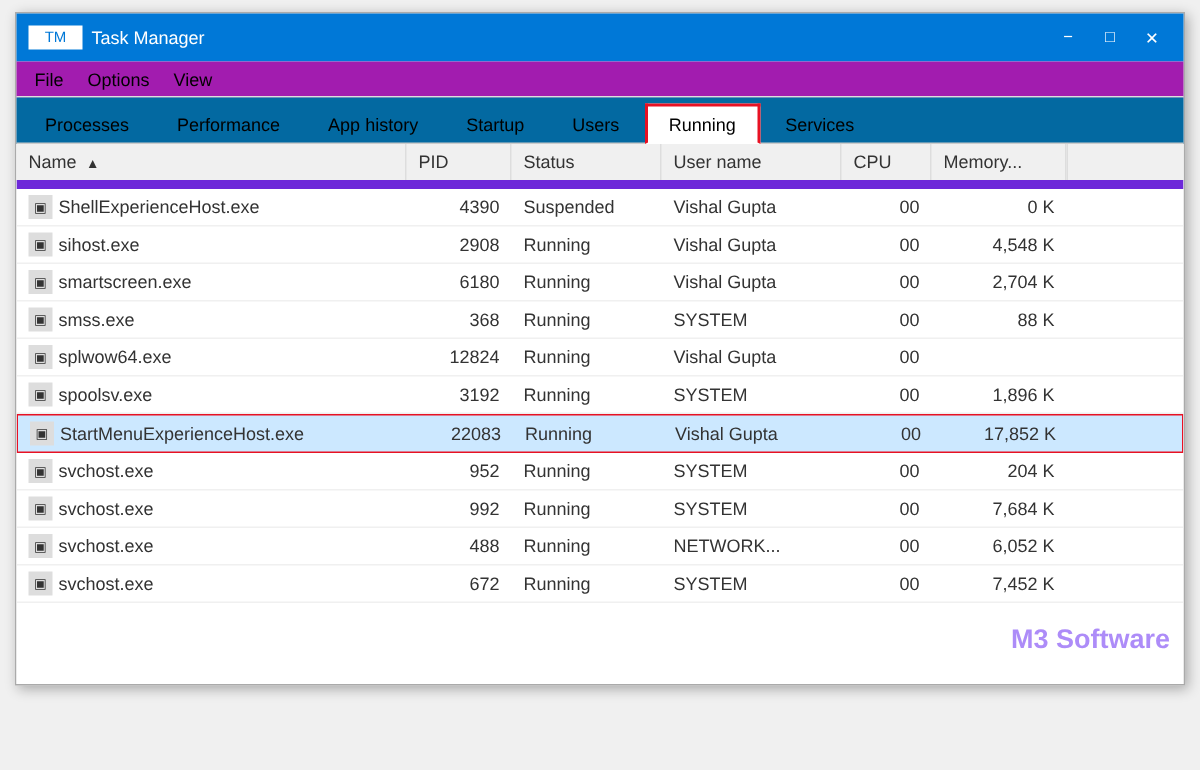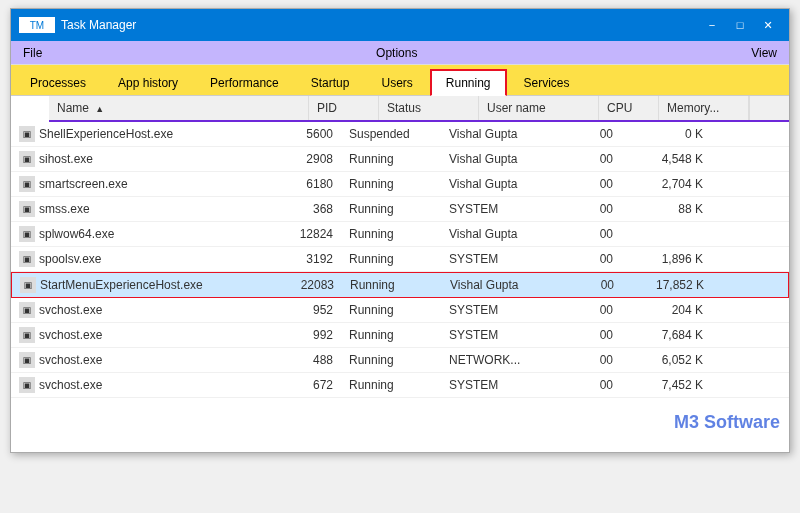--- a/index.html
+++ b/index.html
@@ -52,35 +52,34 @@
       background: transparent;
       border: none;
       color: white;
       cursor: pointer;
       font-size: 11px;
       display: flex;
       align-items: center;
       justify-content: center;
     }
     .menu-bar {
-      background: #c4b5fd;
+      background: #a21caf;
       display: flex;
       align-items: center;
       padding: 2px 4px;
       border-bottom: 1px solid #ddd;
       height: 24px;
-      justify-content: space-between;
     }
     .menu-item {
       padding: 2px 8px;
       cursor: pointer;
       font-size: 12px;
     }
     .tab-bar {
-      background: #fde047;
+      background: #0369a1;
       display: flex;
       align-items: flex-end;
       padding: 4px 4px 0 4px;
       border-bottom: 1px solid #ccc;
     }
     .tab {
       padding: 5px 14px;
       cursor: pointer;
       font-size: 12px;
       border: 1px solid transparent;
@@ -97,23 +96,22 @@
       padding-bottom: 5px;
     }
     .content {
       background: #fff;
       overflow: hidden;
     }
     .table-header {
       display: grid;
       grid-template-columns: 260px 70px 100px 120px 60px 90px 16px;
       background: #f0f0f0;
-      border-bottom: 2px solid #6d28d9;
+      border-bottom: 6px solid #6d28d9;
       padding: 0;
-      margin-left: 38px;
     }
     .th {
       padding: 5px 8px;
       font-size: 12px;
       font-weight: normal;
       color: #333;
       border-right: 1px solid #ddd;
       cursor: pointer;
       user-select: none;
       white-space: nowrap;
@@ -168,21 +166,21 @@
       width: 16px;
       background: #f0f0f0;
       border-left: 1px solid #ddd;
     }
     .watermark {
       position: absolute;
       bottom: 20px;
       right: 20px;
       font-size: 18px;
       font-weight: bold;
-      color: #1d4ed8;
+      color: #8b5cf6;
       opacity: 0.7;
     }
     .window-wrapper {
       position: relative;
     }
   </style>
 </head>
 <body>
 
 <div class="window-wrapper">
@@ -199,22 +197,22 @@
     </div>
 
     <div class="menu-bar">
       <span class="menu-item">File</span>
       <span class="menu-item">Options</span>
       <span class="menu-item">View</span>
     </div>
 
     <div class="tab-bar">
       <div class="tab">Processes</div>
+      <div class="tab">Performance</div>
       <div class="tab">App history</div>
-      <div class="tab">Performance</div>
       <div class="tab">Startup</div>
       <div class="tab">Users</div>
       <div class="tab active">Running</div>
       <div class="tab">Services</div>
     </div>
 
     <div class="content">
 
       <div class="table-header">
         <div class="th">Name <span class="sort-arrow">▲</span></div>
@@ -226,21 +224,21 @@
         <div class="scrollbar-stub"></div>
       </div>
 
       <div class="table-body">
 
       <div class="table-row">
       <div class="td name-cell">
               <span class="process-icon">▣</span>
               <span>ShellExperienceHost.exe</span>
             </div>
-      <div class="td right">5600</div>
+      <div class="td right">4390</div>
       <div class="td">Suspended</div>
       <div class="td">Vishal Gupta</div>
       <div class="td right">00</div>
       <div class="td right">0 K</div>
     </div>
           <div class="table-row">
       <div class="td name-cell">
               <span class="process-icon">▣</span>
               <span>sihost.exe</span>
             </div>

